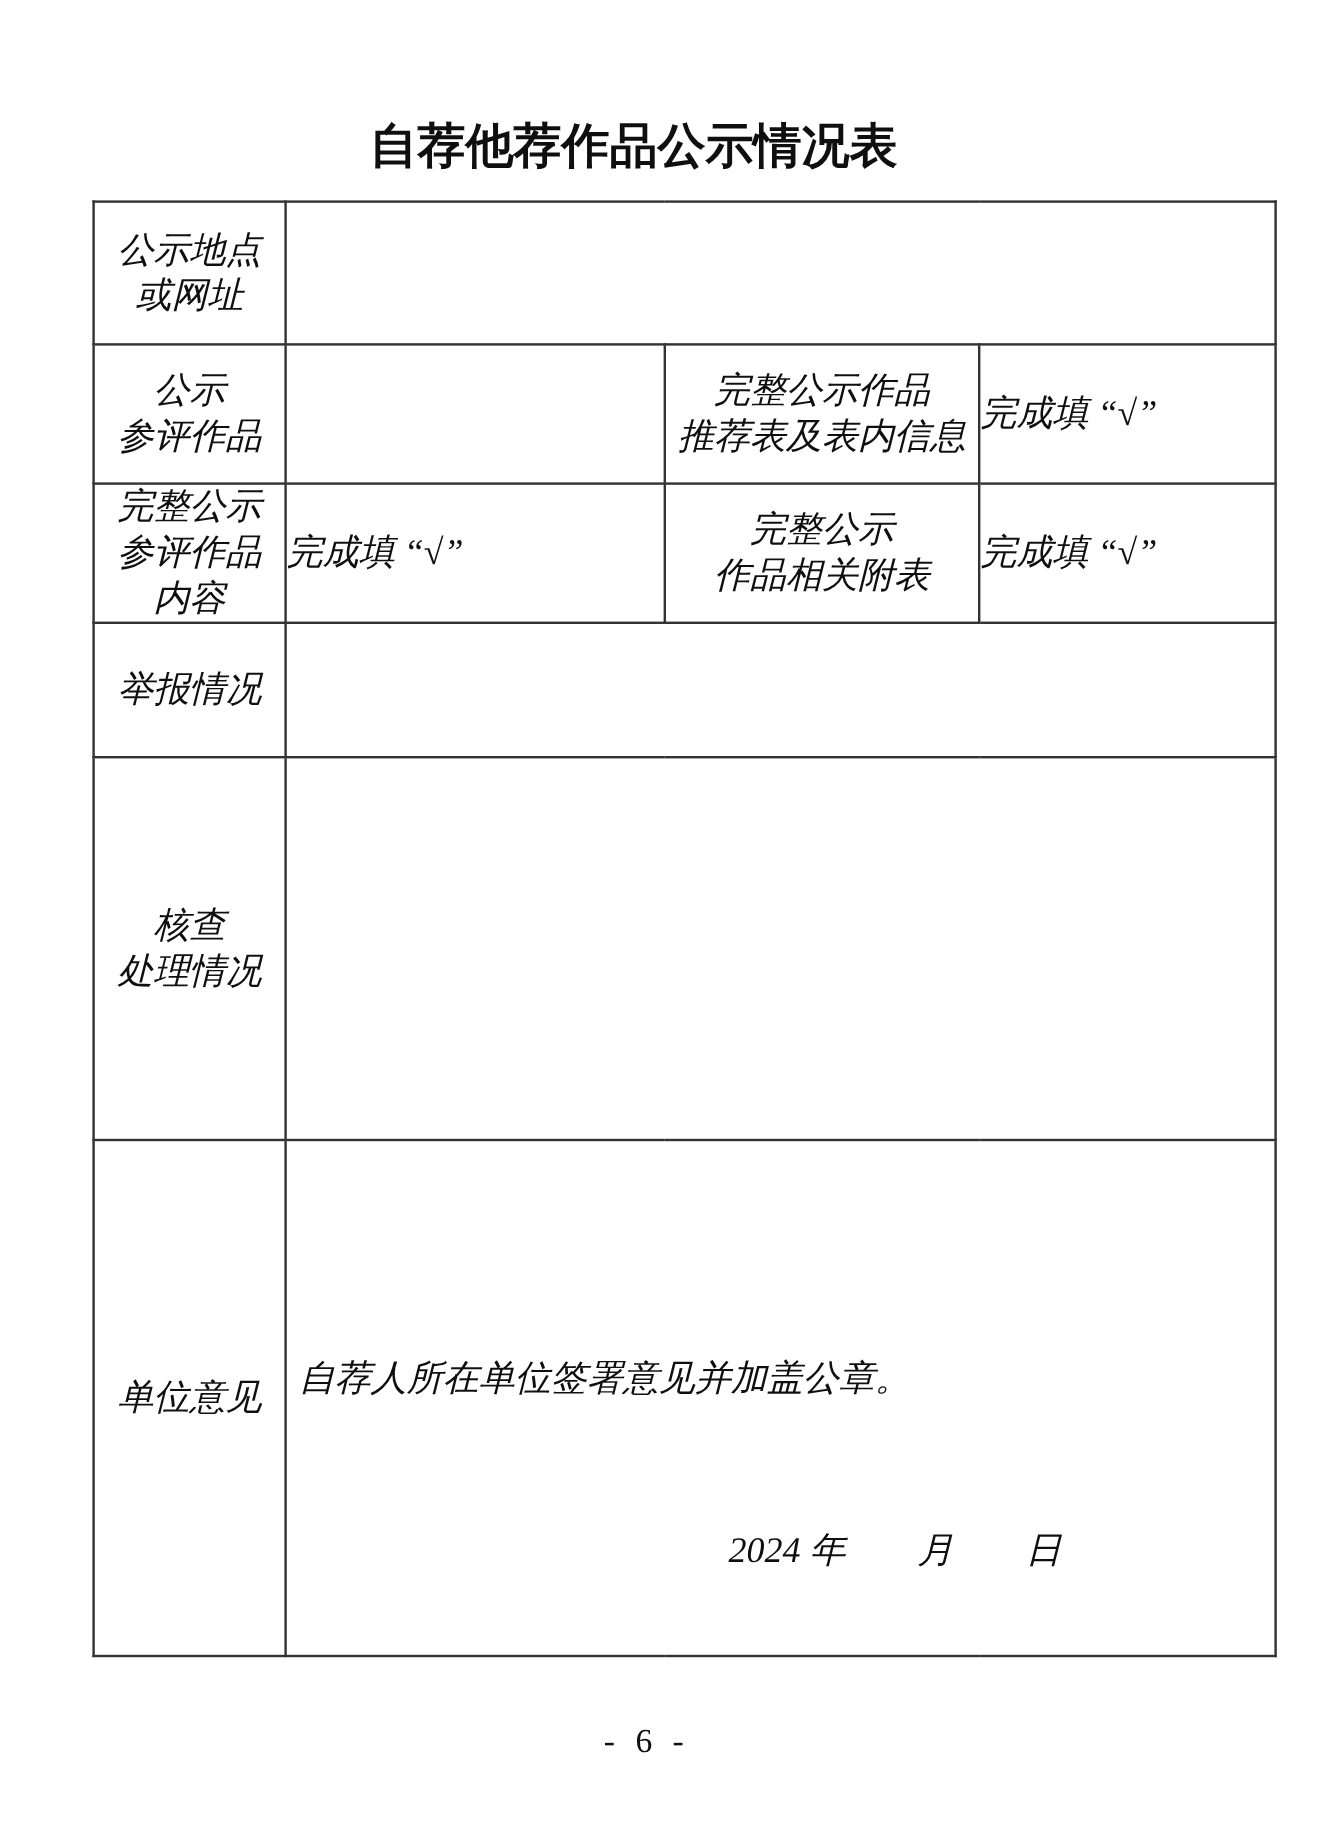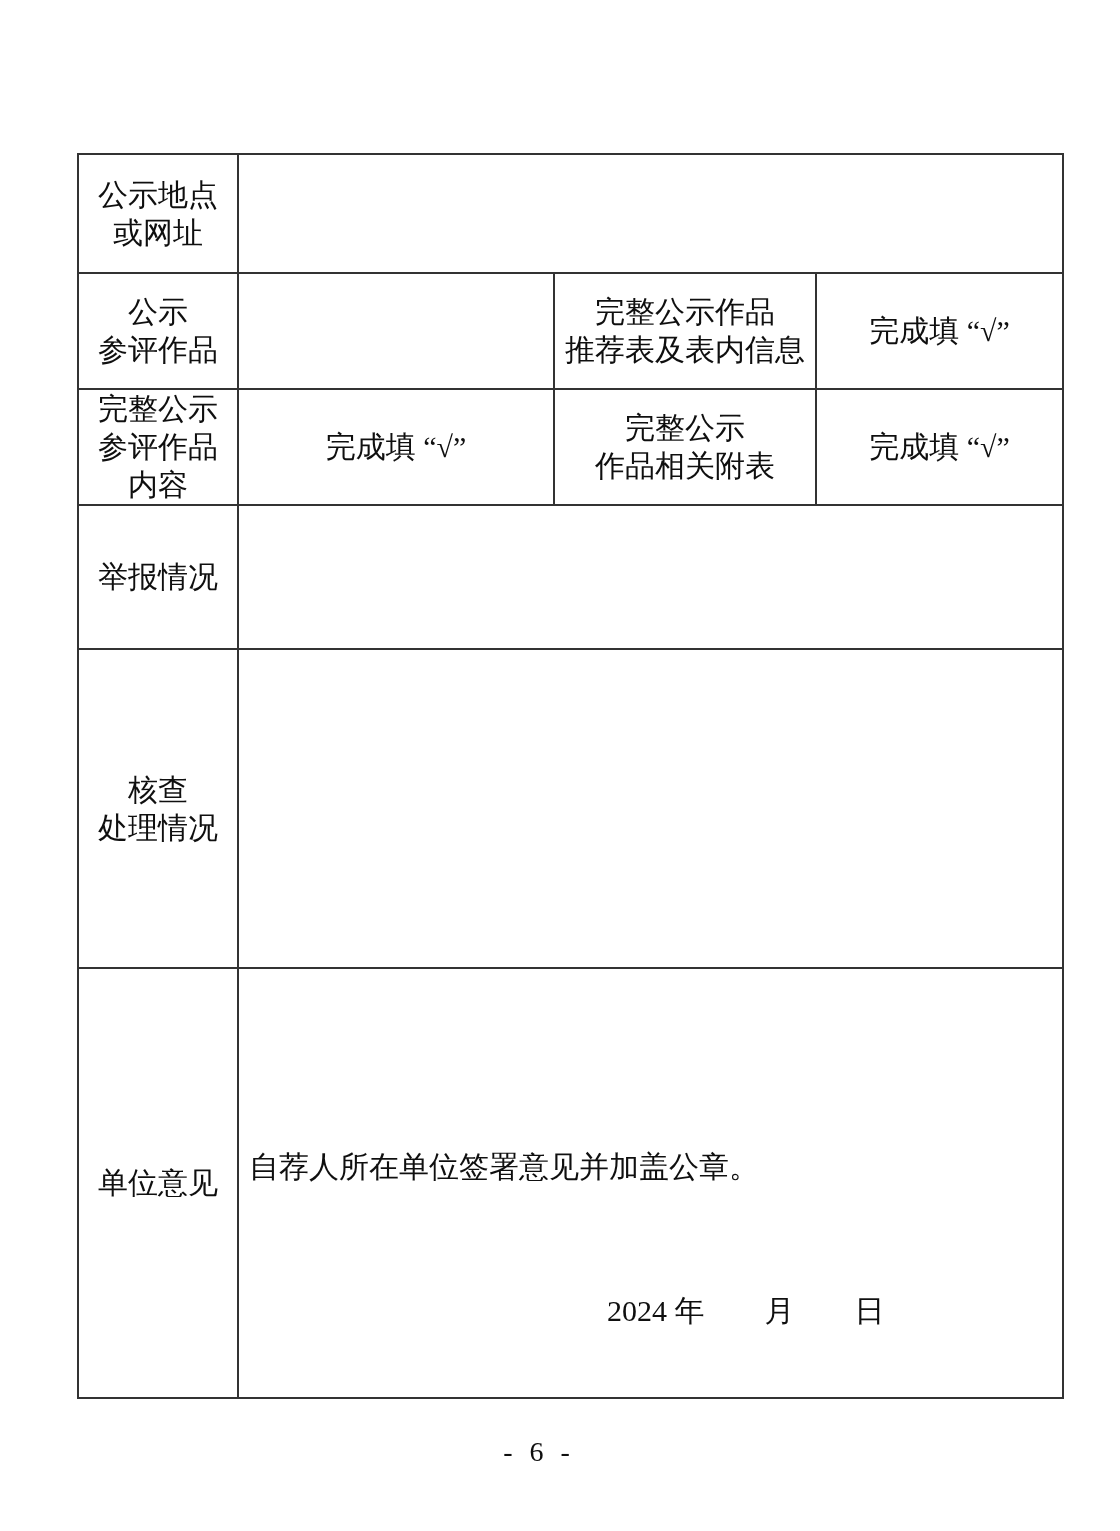--- a/index.html
+++ b/index.html
@@ -20,48 +20,49 @@
     margin: 0;
     text-align: center;
     font-size: 40px;
     font-weight: 700;
     letter-spacing: 0px;
     line-height: 48px;
   }
   table.form-table {
     position: absolute;
     left: 77px;
-    top: 153px;
+    top: 167px;
     width: 985px;
     border-collapse: collapse;
     table-layout: fixed;
+    font-style: italic;
   }
   table.form-table td {
     border: 2px solid #333333;
     padding: 0;
     vertical-align: middle;
     font-size: 30px;
     line-height: 38px;
   }
   .r1 { height: 119px; }
   .r2 { height: 116px; }
   .r3 { height: 98px; }
-  .r4 { height: 144px; border-radius: 29px; }
+  .r4 { height: 112px; border-radius: 29px; }
   .r5 { height: 319px; }
   .r6 { height: 430px; }
   .label-cell {
     text-align: center;
     white-space: pre-line;
   }
   .sub-label-cell {
     text-align: center;
     white-space: pre-line;
   }
   .check-cell {
-    text-align: center;
+    text-align: left;
     padding-left: 11px;
   }
   .blank-cell { }
   .opinion-cell {
     vertical-align: top;
   }
   .unit-note {
     margin: 111px 0 0 10px;
     font-size: 30px;
     line-height: 36px;
@@ -79,20 +80,21 @@
     font-size: 28px;
     letter-spacing: 5px;
     white-space: nowrap;
   }
 </style>
 </head>
 <body>
 
 <div class="page">
 
+  <h1 class="doc-title">自荐他荐作品公示情况表</h1>
 
   <table class="form-table">
     <colgroup>
       <col style="width:160px">
       <col style="width:316px">
       <col style="width:262px">
       <col style="width:247px">
     </colgroup>
     <tbody>
         <tr class="r1">

